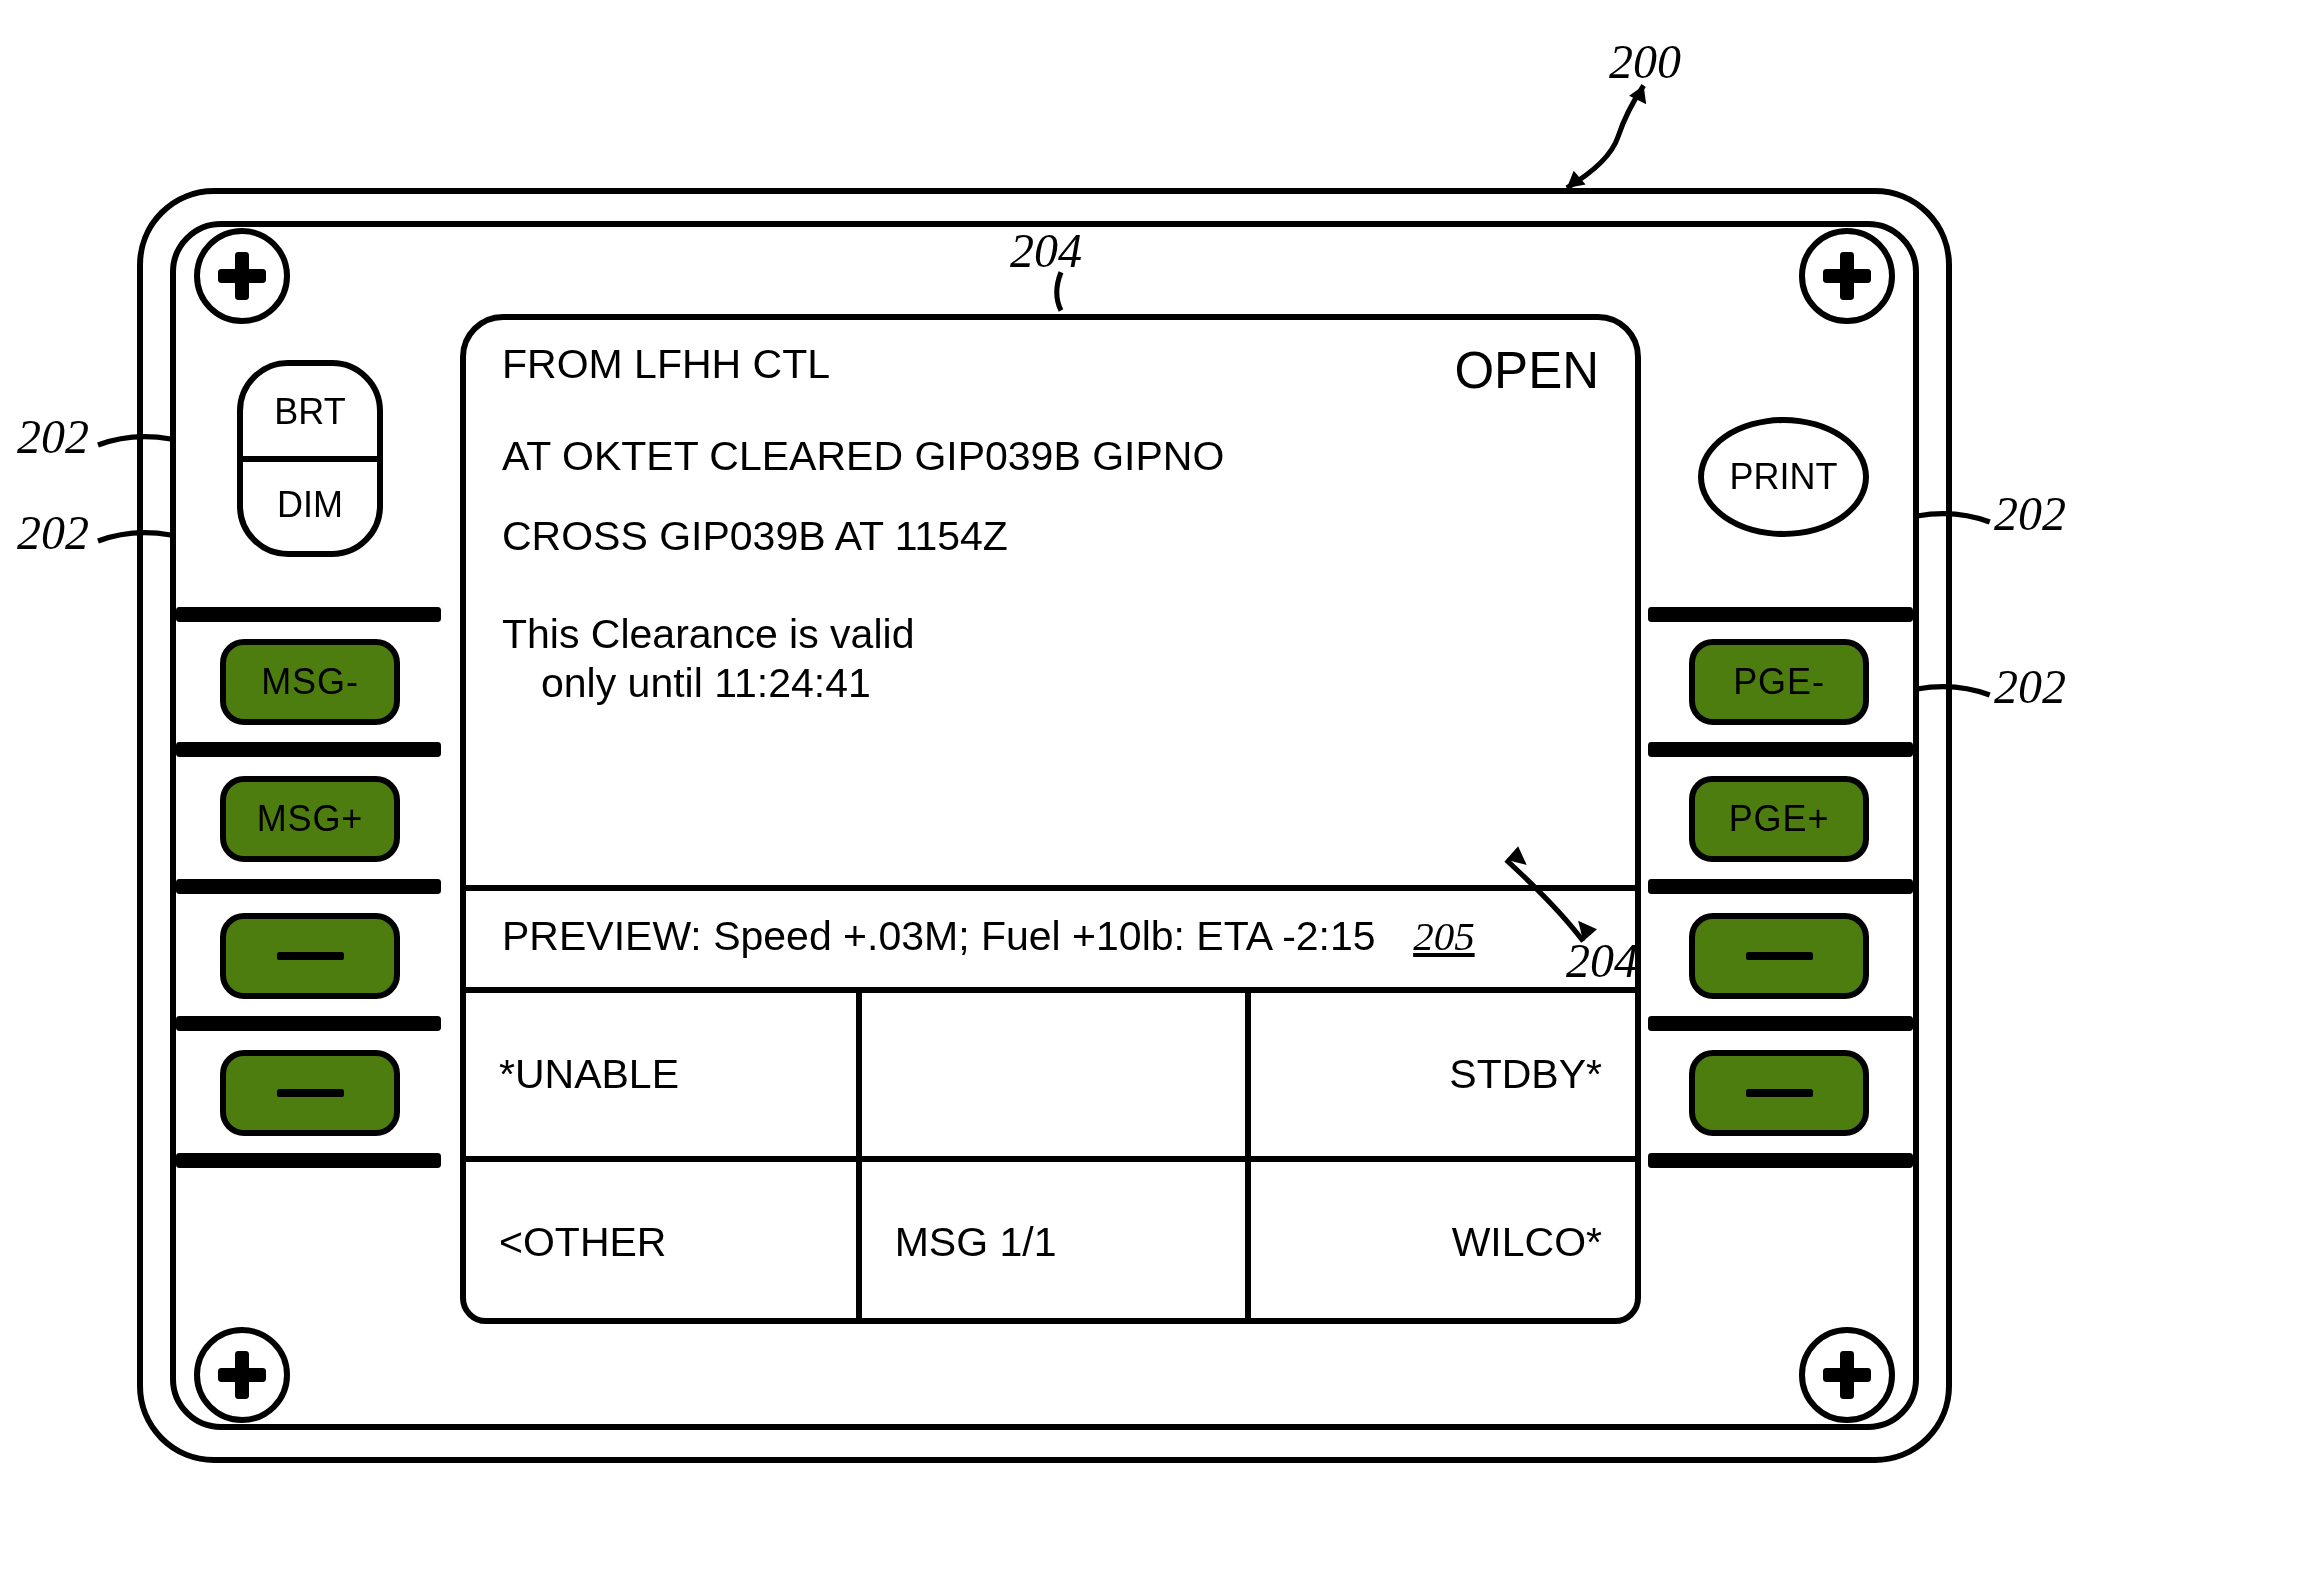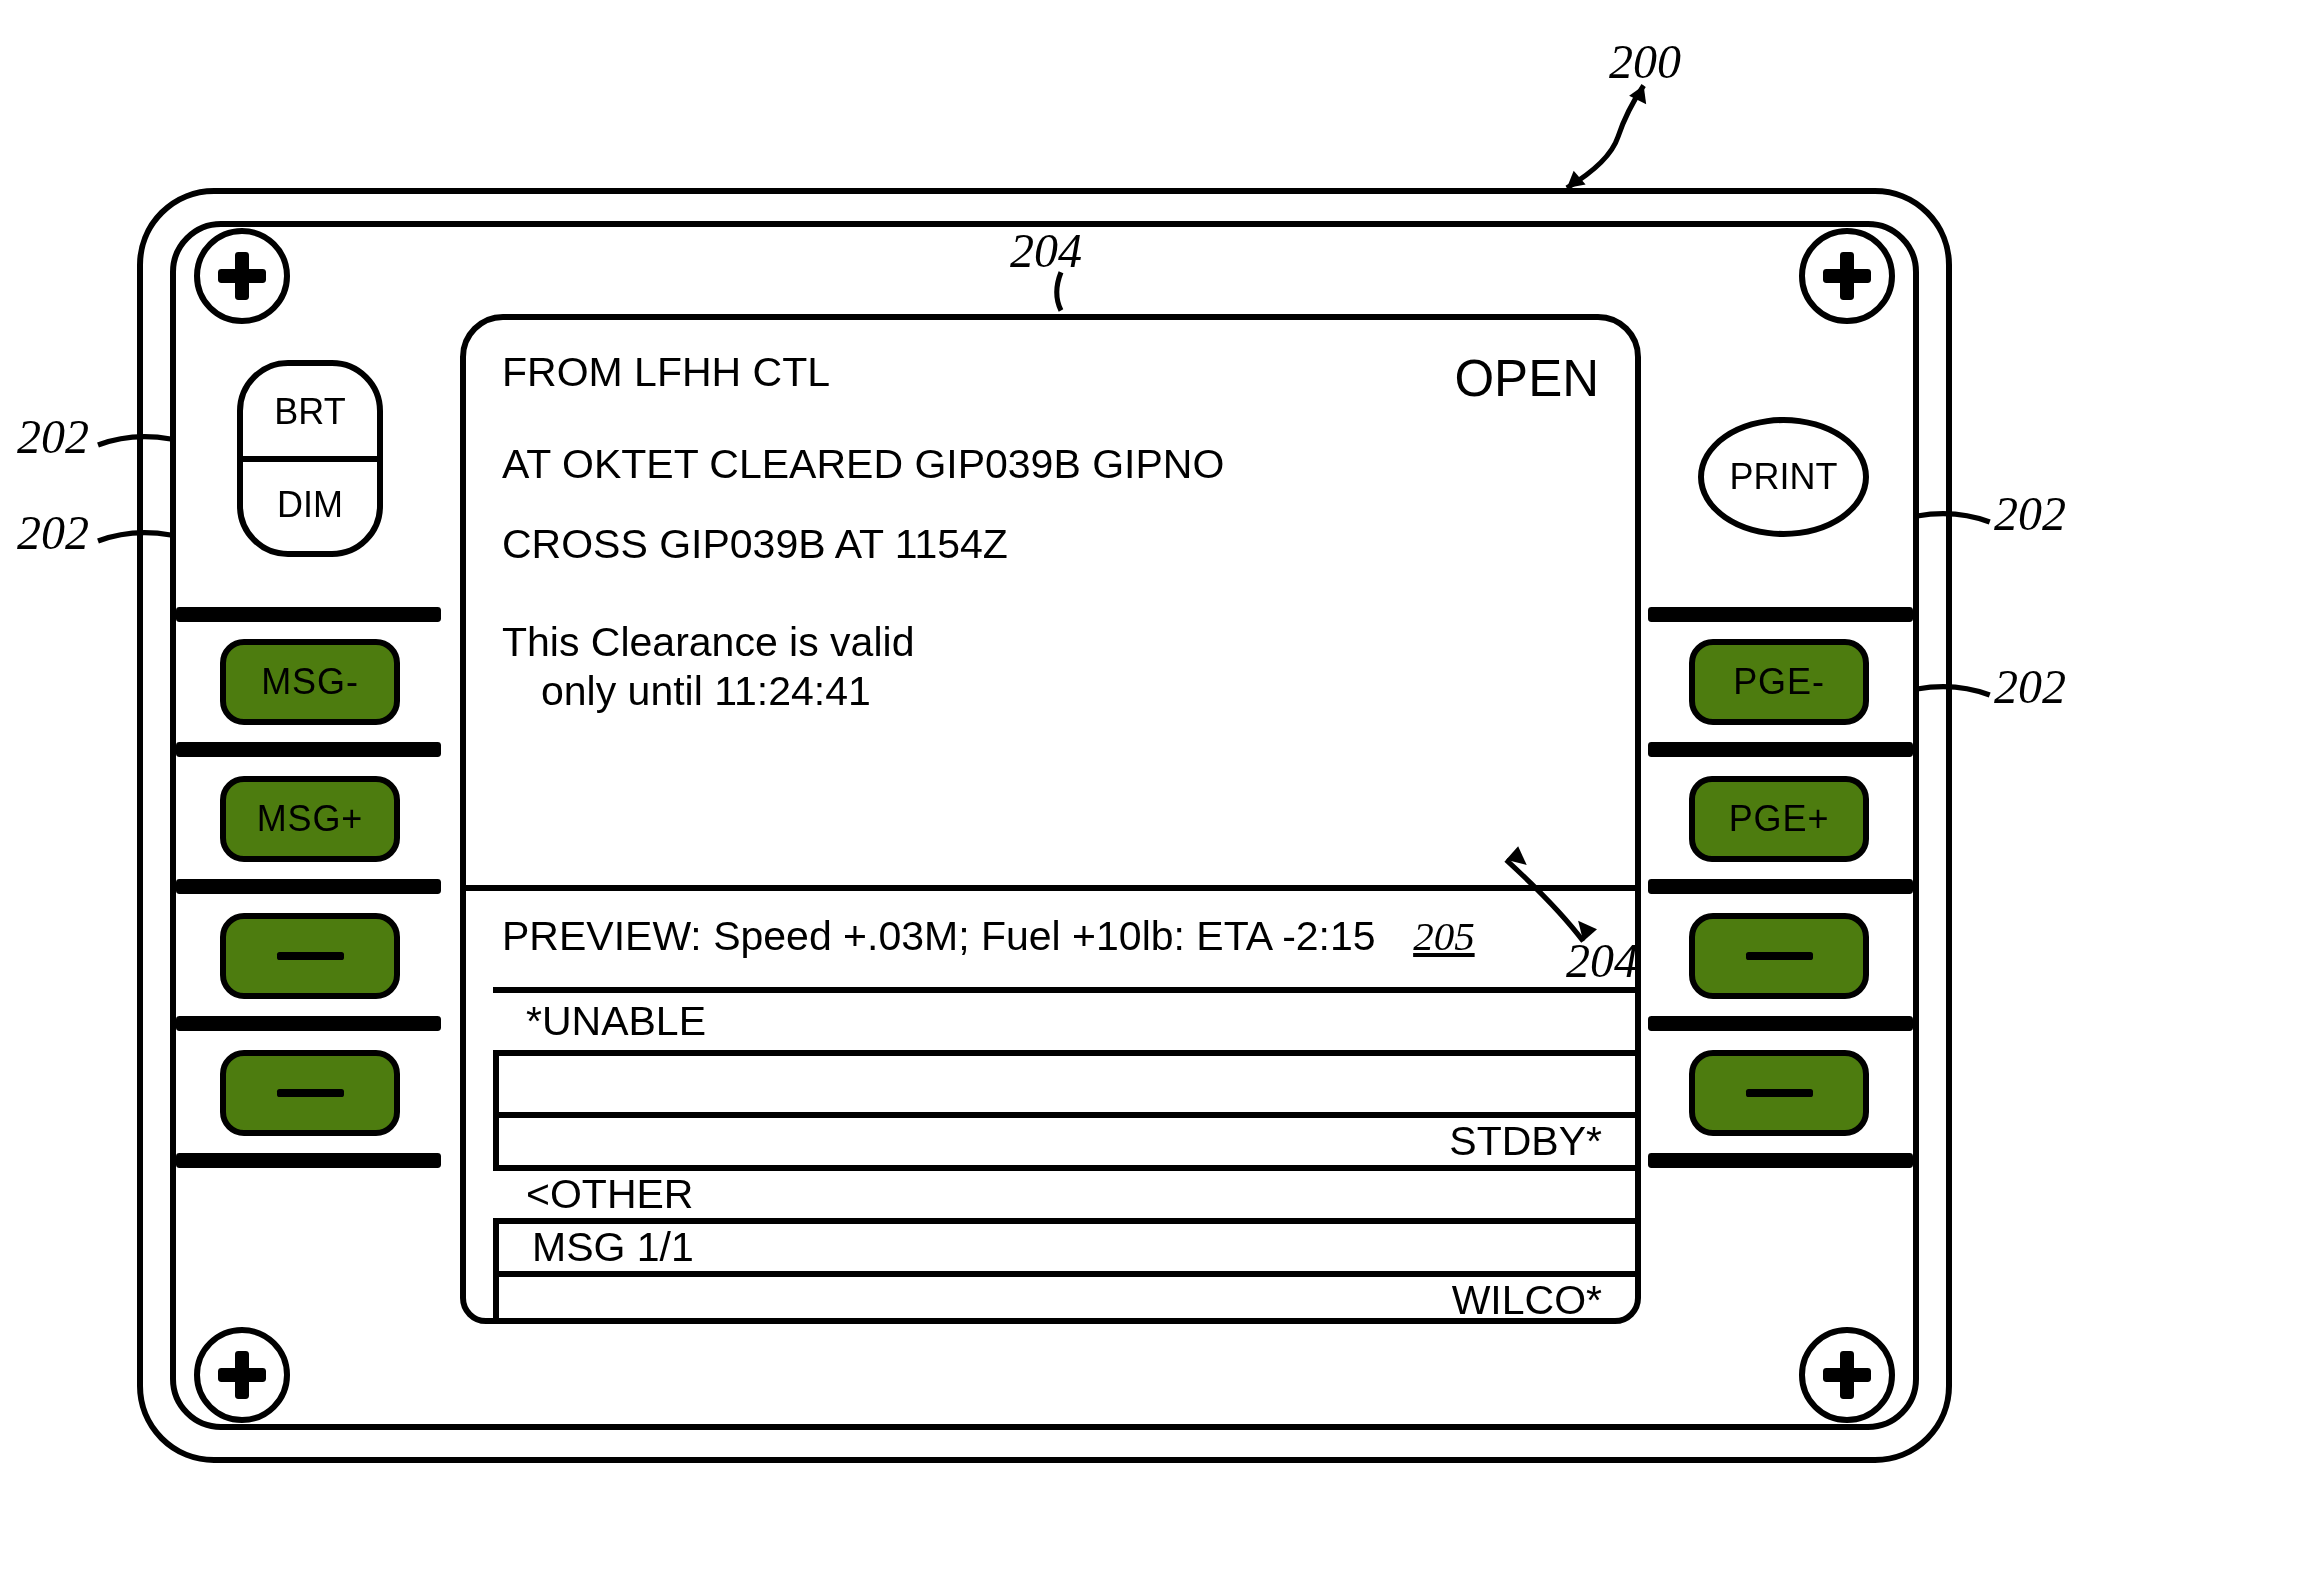--- a/index.html
+++ b/index.html
@@ -140,21 +140,21 @@
     position: absolute;
     border: 6px solid #000;
     border-radius: 43px 43px 26px 26px;
     box-sizing: border-box;
     background: #fff;
     overflow: hidden;
   }
   .screen-top {
     position: absolute;
     left: 0; right: 0; top: 0;
-    padding: 29px 36px 19px 36px;
+    padding: 21px 36px 19px 36px;
     box-sizing: border-box;
   }
   .screen-top .header {
     display: flex;
     justify-content: space-between;
     align-items: flex-start;
   }
   .screen-top .from { font-size: 41px; }
   .screen-top .open { font-size: 51px; }
   .screen-top .body-line {
@@ -186,23 +186,22 @@
     font-family: "Times New Roman", Times, serif;
     text-decoration: underline;
     font-size: 41px;
     margin-left: 17px;
   }
 
   .softkeys {
     position: absolute;
     left: 0; right: 0; bottom: 0;
     display: grid;
-    grid-template-columns: 1fr;
+    grid-template-columns: 1fr 1fr 1fr;
     grid-template-rows: 1fr 1fr;
-    margin-left: 27px;
   }
   .softkeys .cell {
     border-top: 6px solid #000;
     display: flex;
     align-items: center;
     font-size: 41px;
     padding: 0 33px;
     box-sizing: border-box;
   }
   .softkeys .cell.col2 { border-left: 6px solid #000; justify-content: flex-start; }

